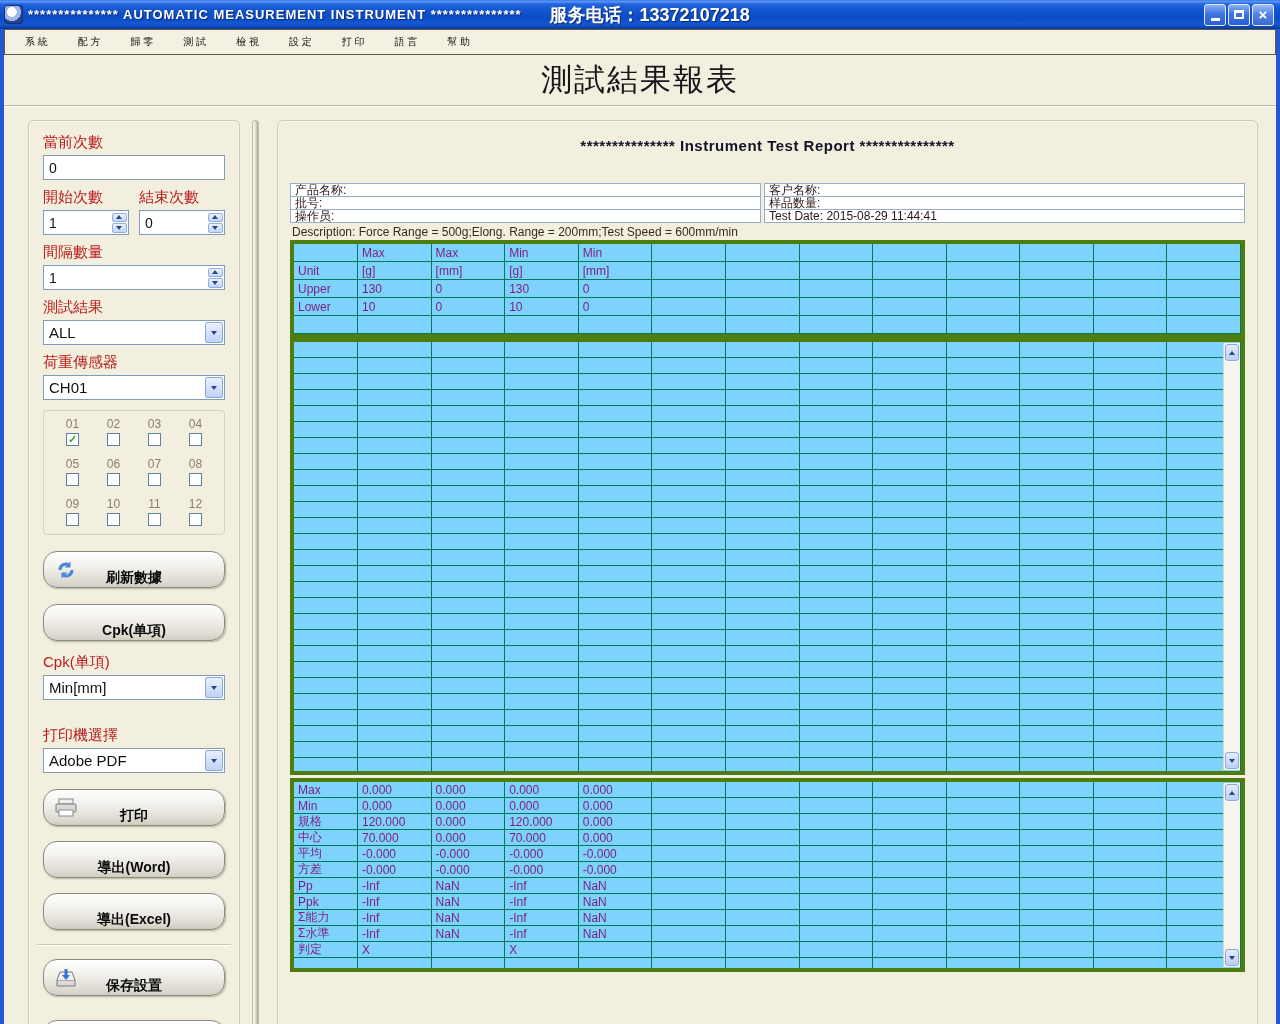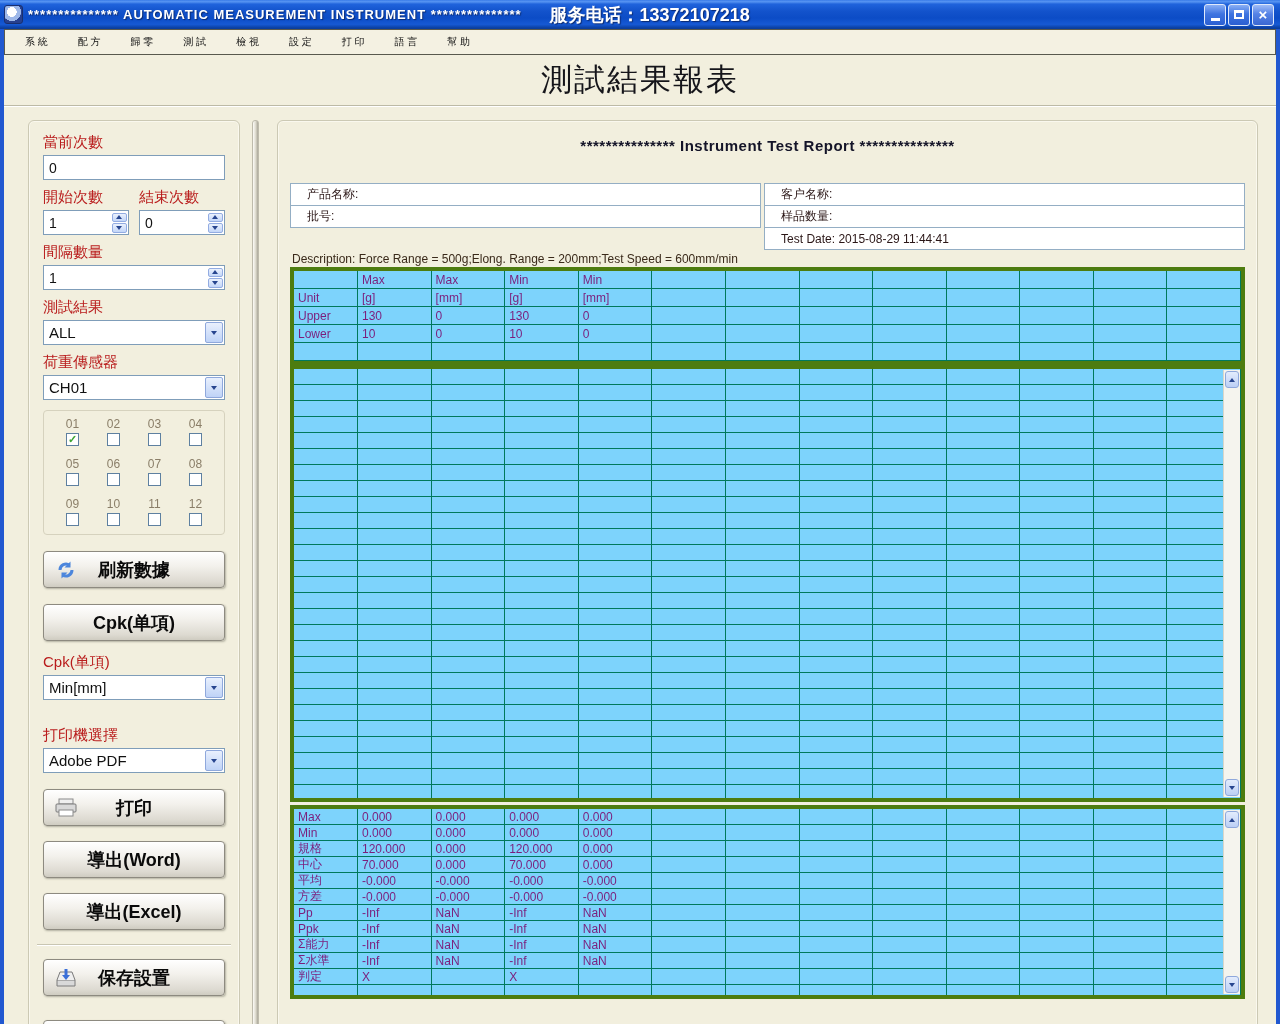--- a/index.html
+++ b/index.html
@@ -66,39 +66,39 @@
   .dd-btn { position:absolute; right:1px; top:1px; bottom:1px; width:18px; display:flex; align-items:center; justify-content:center;
     background:linear-gradient(180deg,#E9F0FD,#BFD3F7); border:1px solid #8FA8DC; border-radius:2px; } .gap8{height:8px;} .gap12{height:12px;} .gap16{height:16px;} .gap15{height:15px;} .gap24{height:24px;} .gap26{height:26px;}
 
   .chan-box { border:1px solid #D6D2BE; border-radius:4px; padding:6px 8px 8px 8px; margin-top:10px;
     display:grid; grid-template-columns:repeat(4,1fr); row-gap:11px; }
   .chan { display:flex; flex-direction:column; align-items:center; }
   .chan-label { font-size:12px; color:#8A7E68; margin-bottom:2px; }
   .chan-cb { width:13px; height:13px; background:#fff; border:1px solid #5E80A0;
     display:flex; align-items:center; justify-content:center; font-size:11px; font-weight:bold; color:#3DA535; }
 
-  .btn { height:37px; width:100%; border:1px solid #8D8A80; border-radius:4px; position:relative;
+  .btn { height:37px; width:100%; border:1px solid #8D8A80; border-radius:14px; position:relative;
     background:linear-gradient(180deg,#FFFFFF 0%,#F3F1EC 40%,#DDDAD1 85%,#CFCCC1 100%);
     box-shadow:1px 1px 2px rgba(60,60,50,0.35), inset 0 1px 0 #fff;
-    display:flex; align-items:center; justify-content:center; font-size:18px; font-weight:bold; color:#0a0a0a; }
+    display:flex; align-items:flex-end; justify-content:center; font-size:14px; font-weight:bold; color:#0a0a0a; }
   .btn .btn-ic { position:absolute; left:10px; top:50%; transform:translateY(-50%); width:24px; height:20px; }
   .side-divider { height:1px; background:#C9C6B2; box-shadow:0 1px 0 #FFFFFF; margin:14px -6px; }
 
   
   .split-bar { width:7px; flex:0 0 7px; margin:0 18px 6px 12px; border-radius:3px;
     background:linear-gradient(90deg,#FDFCF8,#DCD9CC 55%,#A9A698); border:1px solid #BEBBAC; }
 
   
   .report { flex:1; margin-right:18px; padding:10px 12px 8px 12px; display:flex; flex-direction:column; min-width:0; }
   .report-title { text-align:center; font-size:15px; font-weight:bold; color:#141428; margin-top:6px; letter-spacing:0.5px; }
 
   .info-grid { display:grid; grid-template-columns:476fr 486fr; column-gap:3px; margin-top:29px; }
   .info-box { display:flex; flex-direction:column; }
-  .info-row { height:23px; background:#fff; border:1px solid #94AEC4; margin-bottom:-1px;
-    display:flex; align-items:center; padding-left:16px; font-size:12px; color:#2A1616; }
+  .info-row { height:14px; background:#fff; border:1px solid #94AEC4; margin-bottom:-1px;
+    display:flex; align-items:center; padding-left:4px; font-size:12px; color:#2A1616; }
   .description { font-size:12px; color:#3A2A1A; padding:3px 2px 2px 2px; height:18px; }
 
   .tbl-frame { border:4px solid #4d7c0f; background:#7dd3fc; position:relative; }
   .tbl { display:grid; grid-template-columns:64px repeat(12,1fr); }
   .t-cell { border-right:1px solid #00795C; border-bottom:1px solid #00795C;
     font-size:12px; color:#7B1E7C; padding:0 0 0 4px; overflow:hidden; white-space:nowrap;
     display:flex; align-items:center; }
   .spec .t-cell { height:18px; }
   .maingrid .t-cell { height:16px; }
   .stats .t-cell { height:16px; }
@@ -333,20 +333,21 @@
 
       <div class="split-bar"></div>
 
       <div class="panel report">
         <div class="report-title">***************  Instrument Test Report  ***************</div>
 
         <div class="info-grid">
           <div class="info-box" id="info-left">
               <div class="info-row">产品名称:</div>
               <div class="info-row">批号:</div>
+              <div class="info-row">操作员:</div>
             </div>
           <div class="info-box" id="info-right">
               <div class="info-row">客户名称:</div>
               <div class="info-row">样品数量:</div>
               <div class="info-row">Test Date: 2015-08-29 11:44:41</div>
             </div>
         </div>
 
         <div class="description">Description:  Force Range = 500g;Elong. Range = 200mm;Test Speed = 600mm/min</div>
 

